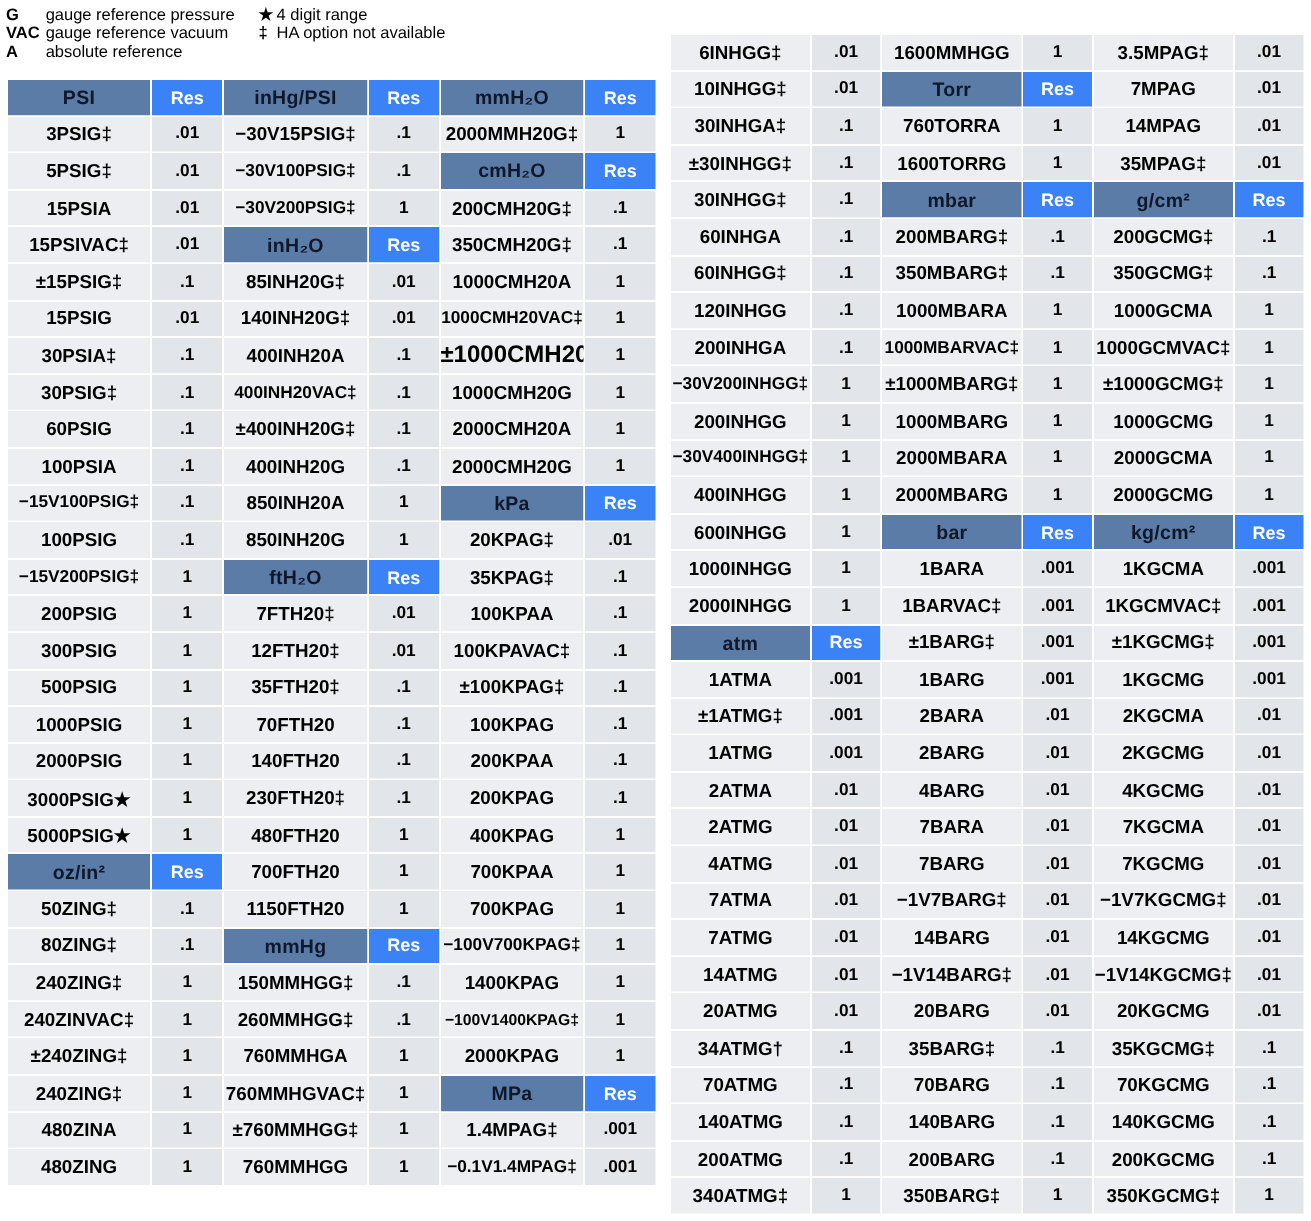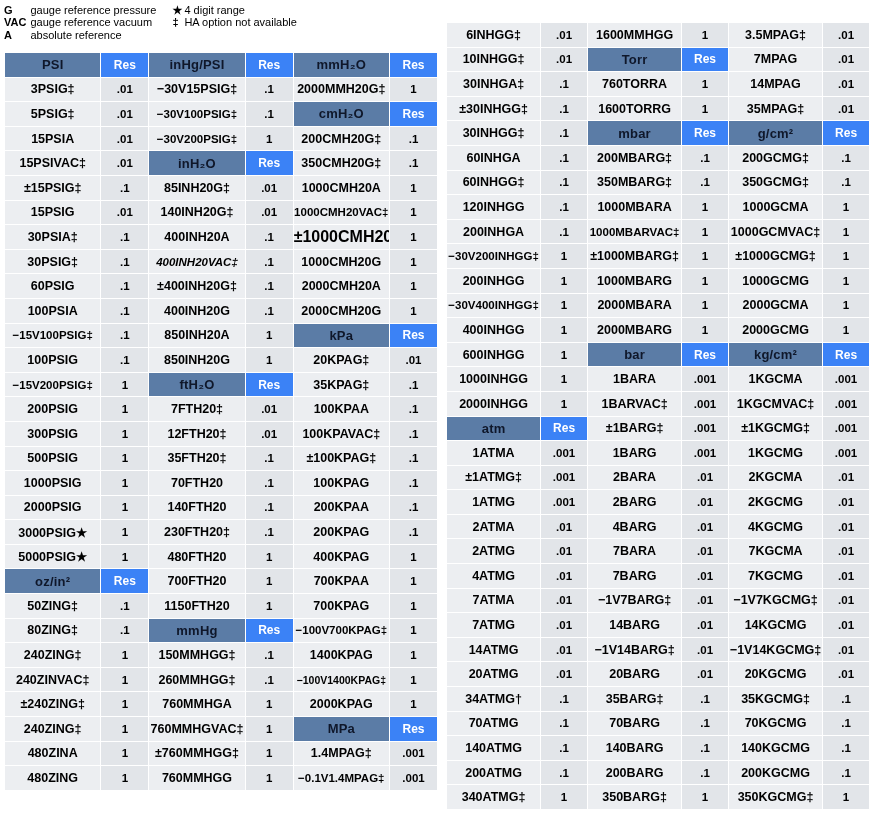--- a/index.html
+++ b/index.html
@@ -150,21 +150,21 @@
               <td class="w-name cell">30PSIA‡</td>
               <td class="w-res cell res">.1</td>
               <td class="w-name cell">400INH20A</td>
               <td class="w-res cell res">.1</td>
               <td class="w-name cell" style="font-size: 16px;">±1000CMH20G‡</td>
               <td class="w-res cell res">1</td>
             </tr>
             <tr>
               <td class="w-name cell">30PSIG‡</td>
               <td class="w-res cell res">.1</td>
-              <td class="w-name cell" style="font-size: 11.5px; font-style: italic;">400INH20VAC‡</td>
+              <td class="w-name cell" style="font-size: 11.5px;">400INH20VAC‡</td>
               <td class="w-res cell res">.1</td>
               <td class="w-name cell">1000CMH20G</td>
               <td class="w-res cell res">1</td>
             </tr>
             <tr>
               <td class="w-name cell">60PSIG</td>
               <td class="w-res cell res">.1</td>
               <td class="w-name cell">±400INH20G‡</td>
               <td class="w-res cell res">.1</td>
               <td class="w-name cell">2000CMH20A</td>

